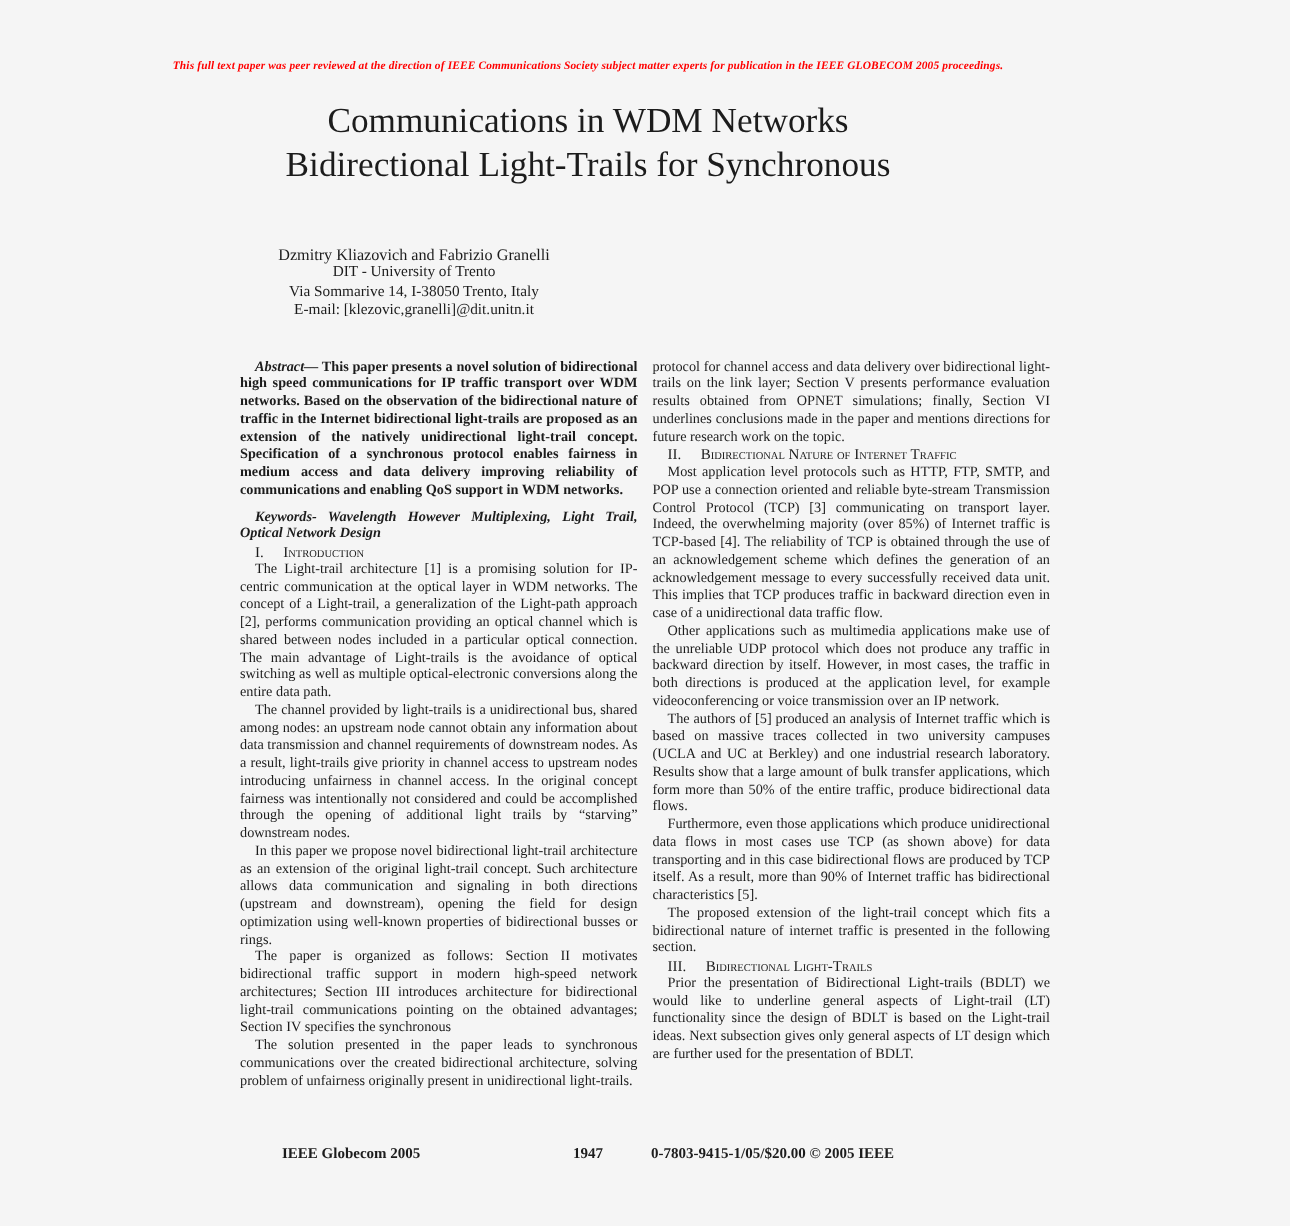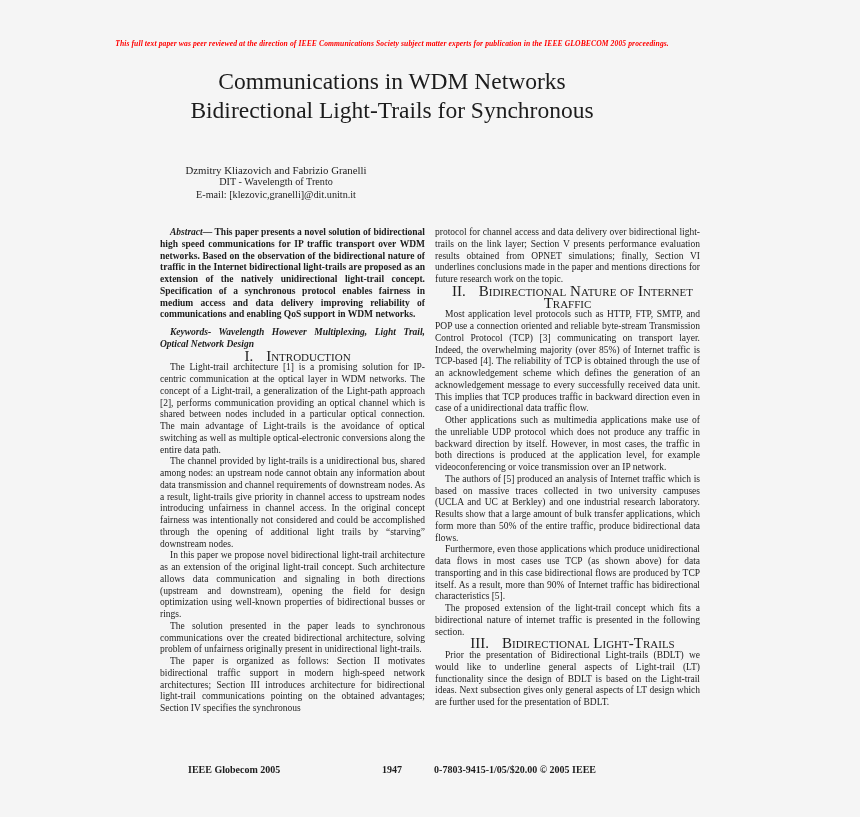--- a/index.html
+++ b/index.html
@@ -47,23 +47,22 @@
     line-height: 11.75px;
     text-align: justify;
     gap: 10px;
   }
   .col p { margin: 0; text-indent: 10px; }
   .col p.noindent { text-indent: 0; }
   .abstract { font-weight: bold; }
   .abstract .lbl { font-style: italic; }
   .keywords { font-weight: bold; font-style: italic; margin-top: 6px !important; }
   .sec-heading {
-    text-align: center;
     font-weight: 400;
-    font-size: 15px;
+    font-size: 10px;
     margin: 8px 0 5px 0;
     text-indent: 0;
   }
   .sec-heading .sec-title { font-variant: small-caps; }
   .sec-num { margin-right: 13px; }
   .footer {
     position: absolute;
     top: 764px;
     left: 160px;
     right: 160px;
@@ -89,38 +88,39 @@
   <div class="notice">This full text paper was peer reviewed at the direction of IEEE Communications Society subject matter experts for publication in the IEEE GLOBECOM 2005 proceedings.</div>
 
   <div class="title">
     <div>Communications in WDM Networks</div>
     <div>Bidirectional Light-Trails for Synchronous</div>
   </div>
 
   <div class="authors">
     <div class="author-block">
       <div class="author-names">Dzmitry Kliazovich and Fabrizio Granelli</div>
-      <div>DIT - Wavelength of Trento</div>
+      <div>DIT - University of Trento</div>
+      <div>Via Sommarive 14, I-38050 Trento, Italy</div>
       <div>E-mail: [klezovic,granelli]@dit.unitn.it</div>
     </div>
   </div>
 
   <div class="columns">
 
     <div class="col">
       <p class="abstract"><span class="lbl">Abstract—</span><span> This paper presents a novel solution of bidirectional high speed communications for IP traffic transport over WDM networks. Based on the observation of the bidirectional nature of traffic in the Internet bidirectional light-trails are proposed as an extension of the natively unidirectional light-trail concept. Specification of a synchronous protocol enables fairness in medium access and data delivery improving reliability of communications and enabling QoS support in WDM networks.</span></p>
       <p class="keywords"><span>Keywords-</span><span> Wavelength However Multiplexing, Light Trail, Optical Network Design</span></p>
 
       <p class="sec-heading"><span class="sec-num">I.</span><span class="sec-title">Introduction</span></p>
 
       <p>The Light-trail architecture [1] is a promising solution for IP-centric communication at the optical layer in WDM networks. The concept of a Light-trail, a generalization of the Light-path approach [2], performs communication providing an optical channel which is shared between nodes included in a particular optical connection. The main advantage of Light-trails is the avoidance of optical switching as well as multiple optical-electronic conversions along the entire data path.</p>
       <p>The channel provided by light-trails is a unidirectional bus, shared among nodes: an upstream node cannot obtain any information about data transmission and channel requirements of downstream nodes. As a result, light-trails give priority in channel access to upstream nodes introducing unfairness in channel access. In the original concept fairness was intentionally not considered and could be accomplished through the opening of additional light trails by “starving” downstream nodes.</p>
       <p>In this paper we propose novel bidirectional light-trail architecture as an extension of the original light-trail concept. Such architecture allows data communication and signaling in both directions (upstream and downstream), opening the field for design optimization using well-known properties of bidirectional busses or rings.</p>
+      <p>The paper is organized as follows: Section II motivates bidirectional traffic support in modern high-speed network architectures; Section III introduces architecture for bidirectional light-trail communications pointing on the obtained advantages; Section IV specifies the synchronous</p>
       <p>The solution presented in the paper leads to synchronous communications over the created bidirectional architecture, solving problem of unfairness originally present in unidirectional light-trails.</p>
-      <p>The paper is organized as follows: Section II motivates bidirectional traffic support in modern high-speed network architectures; Section III introduces architecture for bidirectional light-trail communications pointing on the obtained advantages; Section IV specifies the synchronous</p>
     </div>
 
     <div class="col">
       <p class="noindent">protocol for channel access and data delivery over bidirectional light-trails on the link layer; Section V presents performance evaluation results obtained from OPNET simulations; finally, Section VI underlines conclusions made in the paper and mentions directions for future research work on the topic.</p>
 
       <p class="sec-heading"><span class="sec-num">II.</span><span class="sec-title">Bidirectional Nature of Internet Traffic</span></p>
 
       <p>Most application level protocols such as HTTP, FTP, SMTP, and POP use a connection oriented and reliable byte-stream Transmission Control Protocol (TCP) [3] communicating on transport layer. Indeed, the overwhelming majority (over 85%) of Internet traffic is TCP-based [4]. The reliability of TCP is obtained through the use of an acknowledgement scheme which defines the generation of an acknowledgement message to every successfully received data unit. This implies that TCP produces traffic in backward direction even in case of a unidirectional data traffic flow.</p>
       <p>Other applications such as multimedia applications make use of the unreliable UDP protocol which does not produce any traffic in backward direction by itself. However, in most cases, the traffic in both directions is produced at the application level, for example videoconferencing or voice transmission over an IP network.</p>
       <p>The authors of [5] produced an analysis of Internet traffic which is based on massive traces collected in two university campuses (UCLA and UC at Berkley) and one industrial research laboratory. Results show that a large amount of bulk transfer applications, which form more than 50% of the entire traffic, produce bidirectional data flows.</p>

